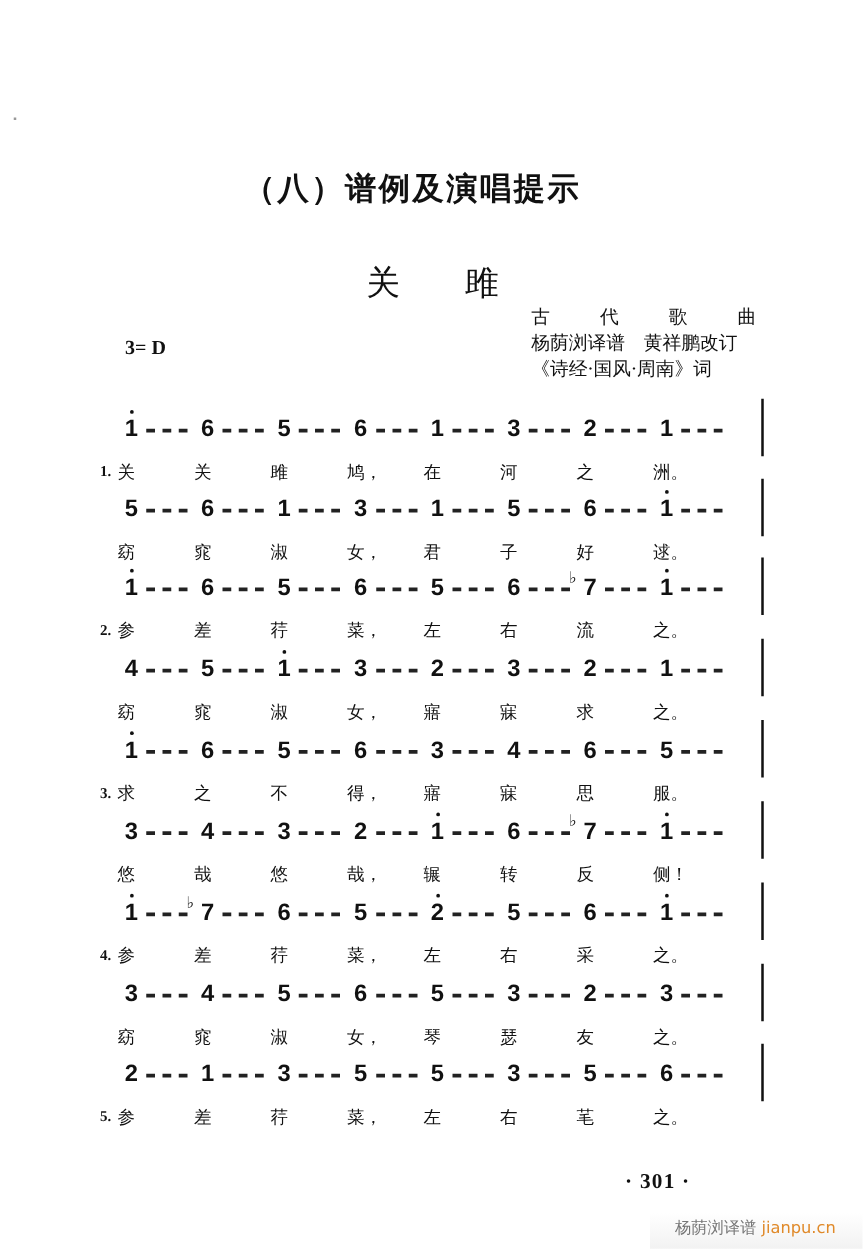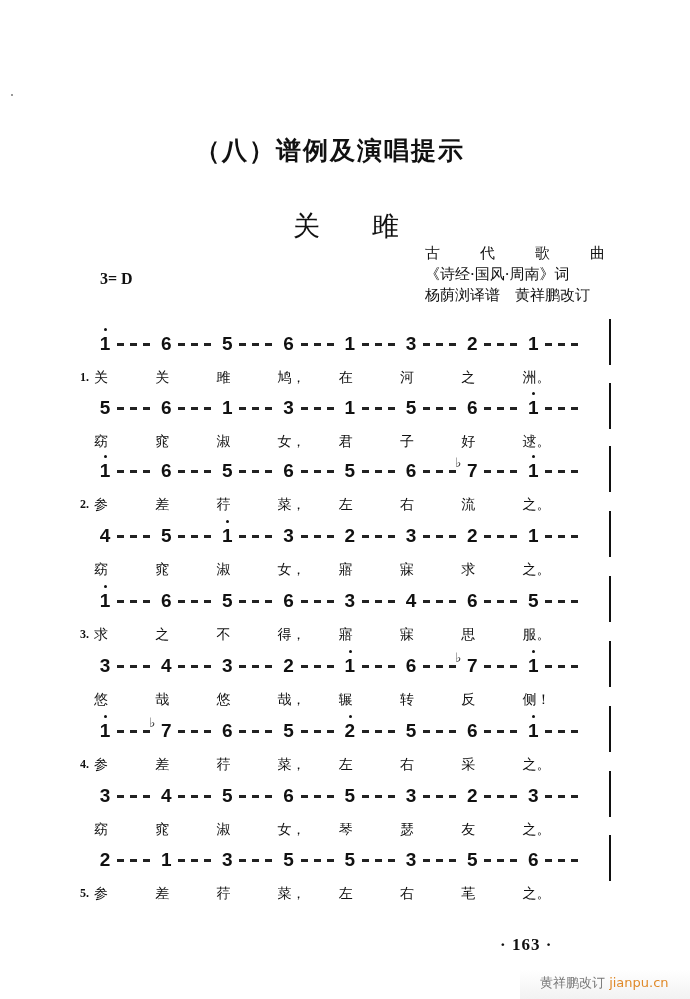--- a/index.html
+++ b/index.html
@@ -76,22 +76,22 @@
 <div class="abs song-title title-1">关</div>
 <div class="abs song-title title-2">雎</div>
 
 <div class="abs credits">
   <div class="credit-line credit-spread">
     <span>古</span>
     <span>代</span>
     <span>歌</span>
     <span>曲</span>
   </div>
+  <div class="credit-line">杨荫浏译谱　黄祥鹏改订</div>
   <div class="credit-line">《诗经·国风·周南》词</div>
-  <div class="credit-line">杨荫浏译谱　黄祥鹏改订</div>
 </div>
 
 <div class="abs key-sig">3= D</div>
 
 <div id="score">
     <div class="abs staff-row" style="top: 333px;">
       <div class="note" style="left: 95px;"><span>1</span><span class="dot"></span></div>
       <div class="dash" style="left: 117px;"></div>
       <div class="dash" style="left: 130px;"></div>
       <div class="dash" style="left: 143px;"></div>
@@ -495,18 +495,18 @@
       <span class="lyric" style="left: 155.2px;">差</span>
       <span class="lyric" style="left: 216.4px;">荇</span>
       <span class="lyric" style="left: 277.6px;">菜，</span>
       <span class="lyric" style="left: 338.8px;">左</span>
       <span class="lyric" style="left: 400px;">右</span>
       <span class="lyric" style="left: 461.2px;">芼</span>
       <span class="lyric" style="left: 522.4px;">之。</span>
     </div>
   </div>
 
-<div class="abs page-number">· 163 ·</div>
+<div class="abs page-number">· 301 ·</div>
 
 <div class="abs watermark">
-  <span>黄祥鹏改订</span>
+  <span>杨荫浏译谱</span>
   <span class="domain">jianpu.cn</span>
 </div>
 
 </body></html>

